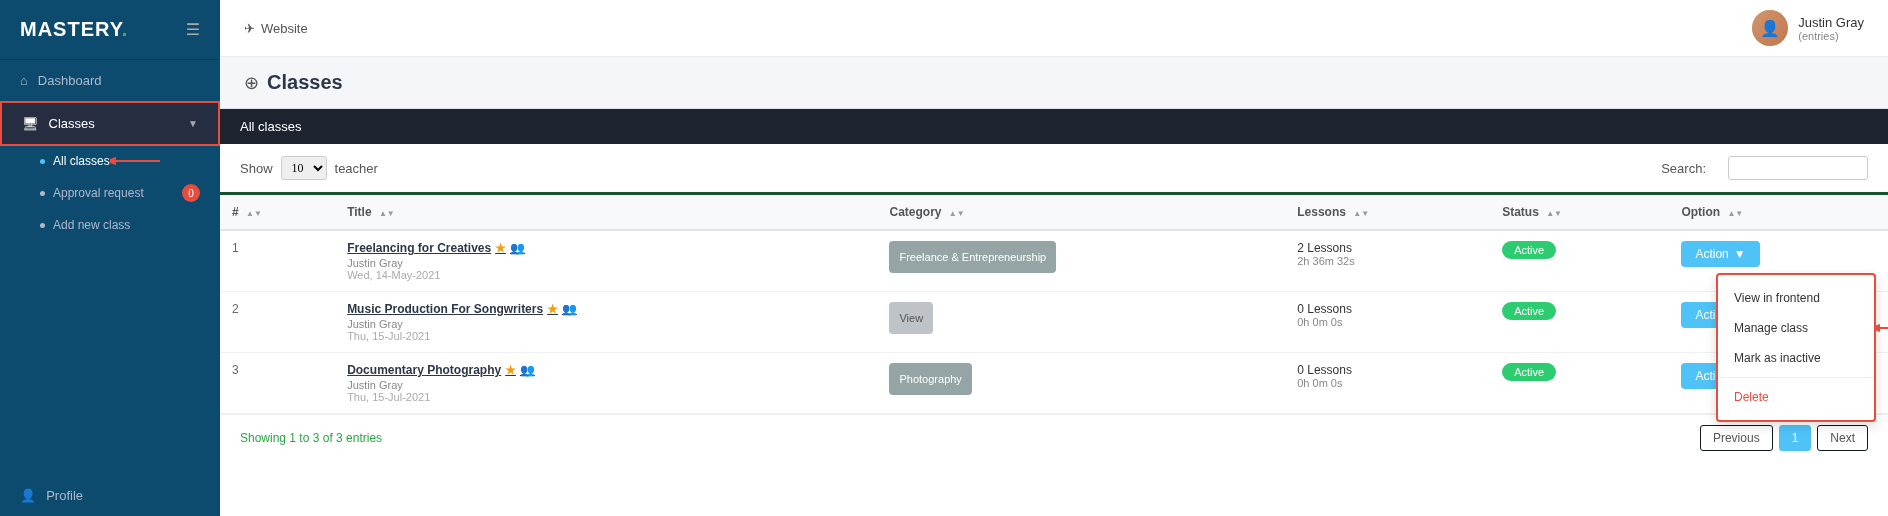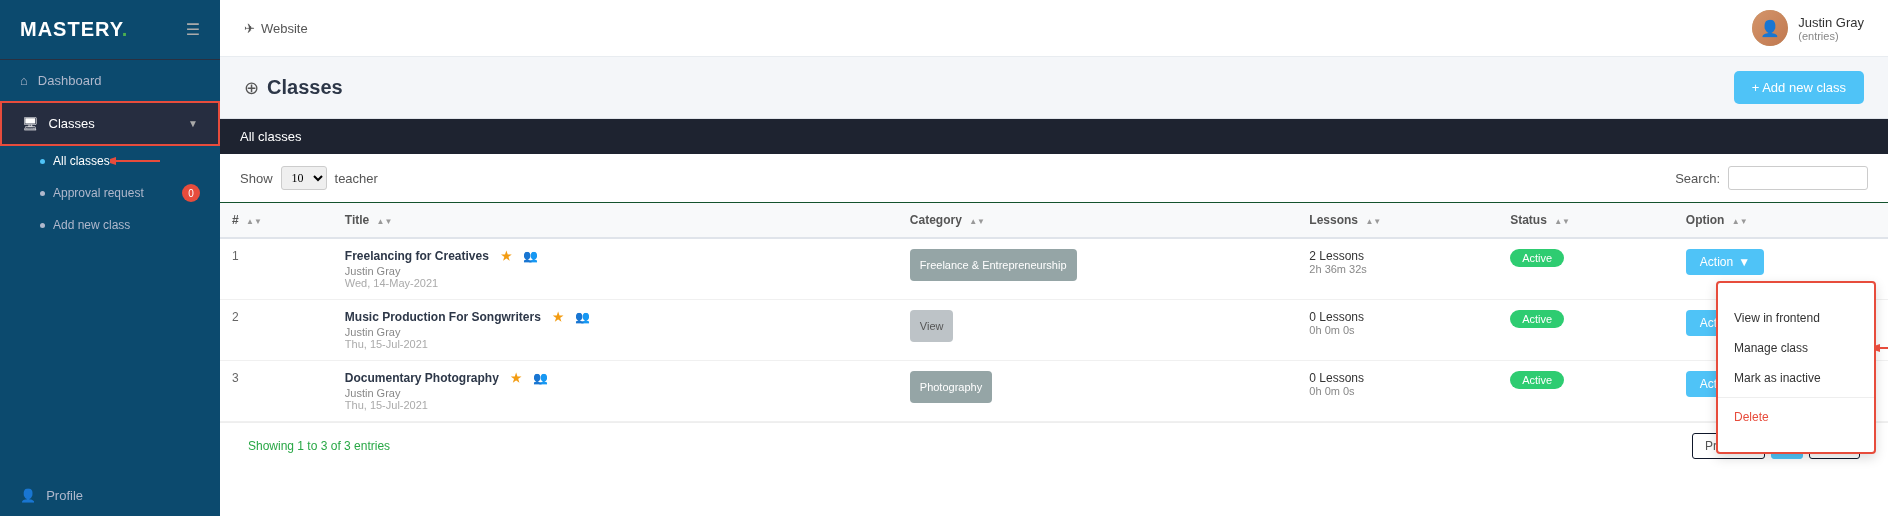--- a/index.html
+++ b/index.html
@@ -175,39 +175,39 @@
       font-size: 13px;
       font-weight: 500;
     }
 
     .table-controls {
       display: flex;
       align-items: center;
       justify-content: space-between;
       padding: 12px 20px;
       background: #fff;
-      border-bottom: 1px solid #14532d;
+      border-bottom: 3px solid #14532d;
     }
     .show-wrap {
       display: flex;
       align-items: center;
       gap: 8px;
       color: #555;
     }
     .show-select {
       border: 1px solid #ccc;
       border-radius: 3px;
       padding: 3px 6px;
       font-size: 12px;
       font-family: Liberation Serif, serif;
     }
     .search-wrap {
       display: flex;
       align-items: center;
-      gap: 8px;
+      gap: 22px;
       color: #555;
     }
     .search-input {
       border: 1px solid #ccc;
       border-radius: 3px;
       padding: 4px 8px;
       font-size: 12px;
       width: 140px;
     }
 
@@ -227,21 +227,21 @@
       color: #555;
       font-weight: 600;
       font-size: 12px;
       white-space: nowrap;
     }
     thead th .sort-icons { display: inline-flex; flex-direction: column; margin-left: 4px; font-size: 8px; color: #999; }
     tbody tr { border-bottom: 1px solid #f0f0f0; }
     tbody td { padding: 10px 12px; vertical-align: top; color: #333; }
 
     .class-num { color: #666; font-weight: 500; }
-    .class-title { font-weight: 600; color: #2d3748; display: flex; align-items: center; gap: 12px; }
+    .class-title { font-weight: 600; color: #2d3748; display: flex; align-items: center; gap: 4px; text-decoration: underline; }
     .star-icon { color: #f39c12; font-size: 12px; }
     .group-icon { color: #888; font-size: 12px; }
     .class-author { color: #888; font-size: 11px; margin-top: 2px; }
     .class-date { color: #aaa; font-size: 11px; }
 
     .category-badge {
       display: inline-block;
       padding: 10px 10px;
       border-radius: 4px;
       font-size: 11px;
@@ -284,38 +284,38 @@
     .dropdown-menu {
       position: absolute;
       right: 0;
       top: 32px;
       background: #fff;
       border: 2px solid #e74c3c;
       border-radius: 4px;
       box-shadow: 0 4px 12px rgba(0,0,0,0.15);
       z-index: 100;
       min-width: 160px;
-      padding: 20px 0;
+      padding: 8px 0;
     }
     .dropdown-item {
       padding: 8px 16px;
       color: #333;
       cursor: pointer;
       font-size: 12px;
       white-space: nowrap;
     }
     .dropdown-divider { border-top: 1px solid #eee; margin: 4px 0; }
     .dropdown-item.delete { color: #e74c3c; }
 
     
     .table-footer {
       display: flex;
       align-items: center;
       justify-content: space-between;
-      padding: 10px 28px;
+      padding: 10px 20px;
       background: #fff;
       border-top: 1px solid #eee;
     }
     .showing-text { color: #28a745; font-size: 12px; }
     .pagination { display: flex; align-items: center; gap: 6px; }
     .page-btn {
       border: 1px solid #0f172a;
       background: #fff;
       color: #555;
       padding: 5px 12px;
@@ -403,21 +403,20 @@
         <div class="user-role">(entries)</div>
       </div>
     </div>
   </div>
 
   <div class="page-header">
     <div class="page-title-wrap">
       <span class="circle-icon">⊕</span>
       <h1 class="page-title">Classes</h1>
     </div>
-    <button class="add-btn">+ Add new class</button>
   </div>
 
   <div class="table-section">
     <div class="table-header-bar">All classes</div>
 
     <div class="table-controls">
       <div class="show-wrap">
         <span>Show</span>
         <select class="show-select">
           <option>10</option>

